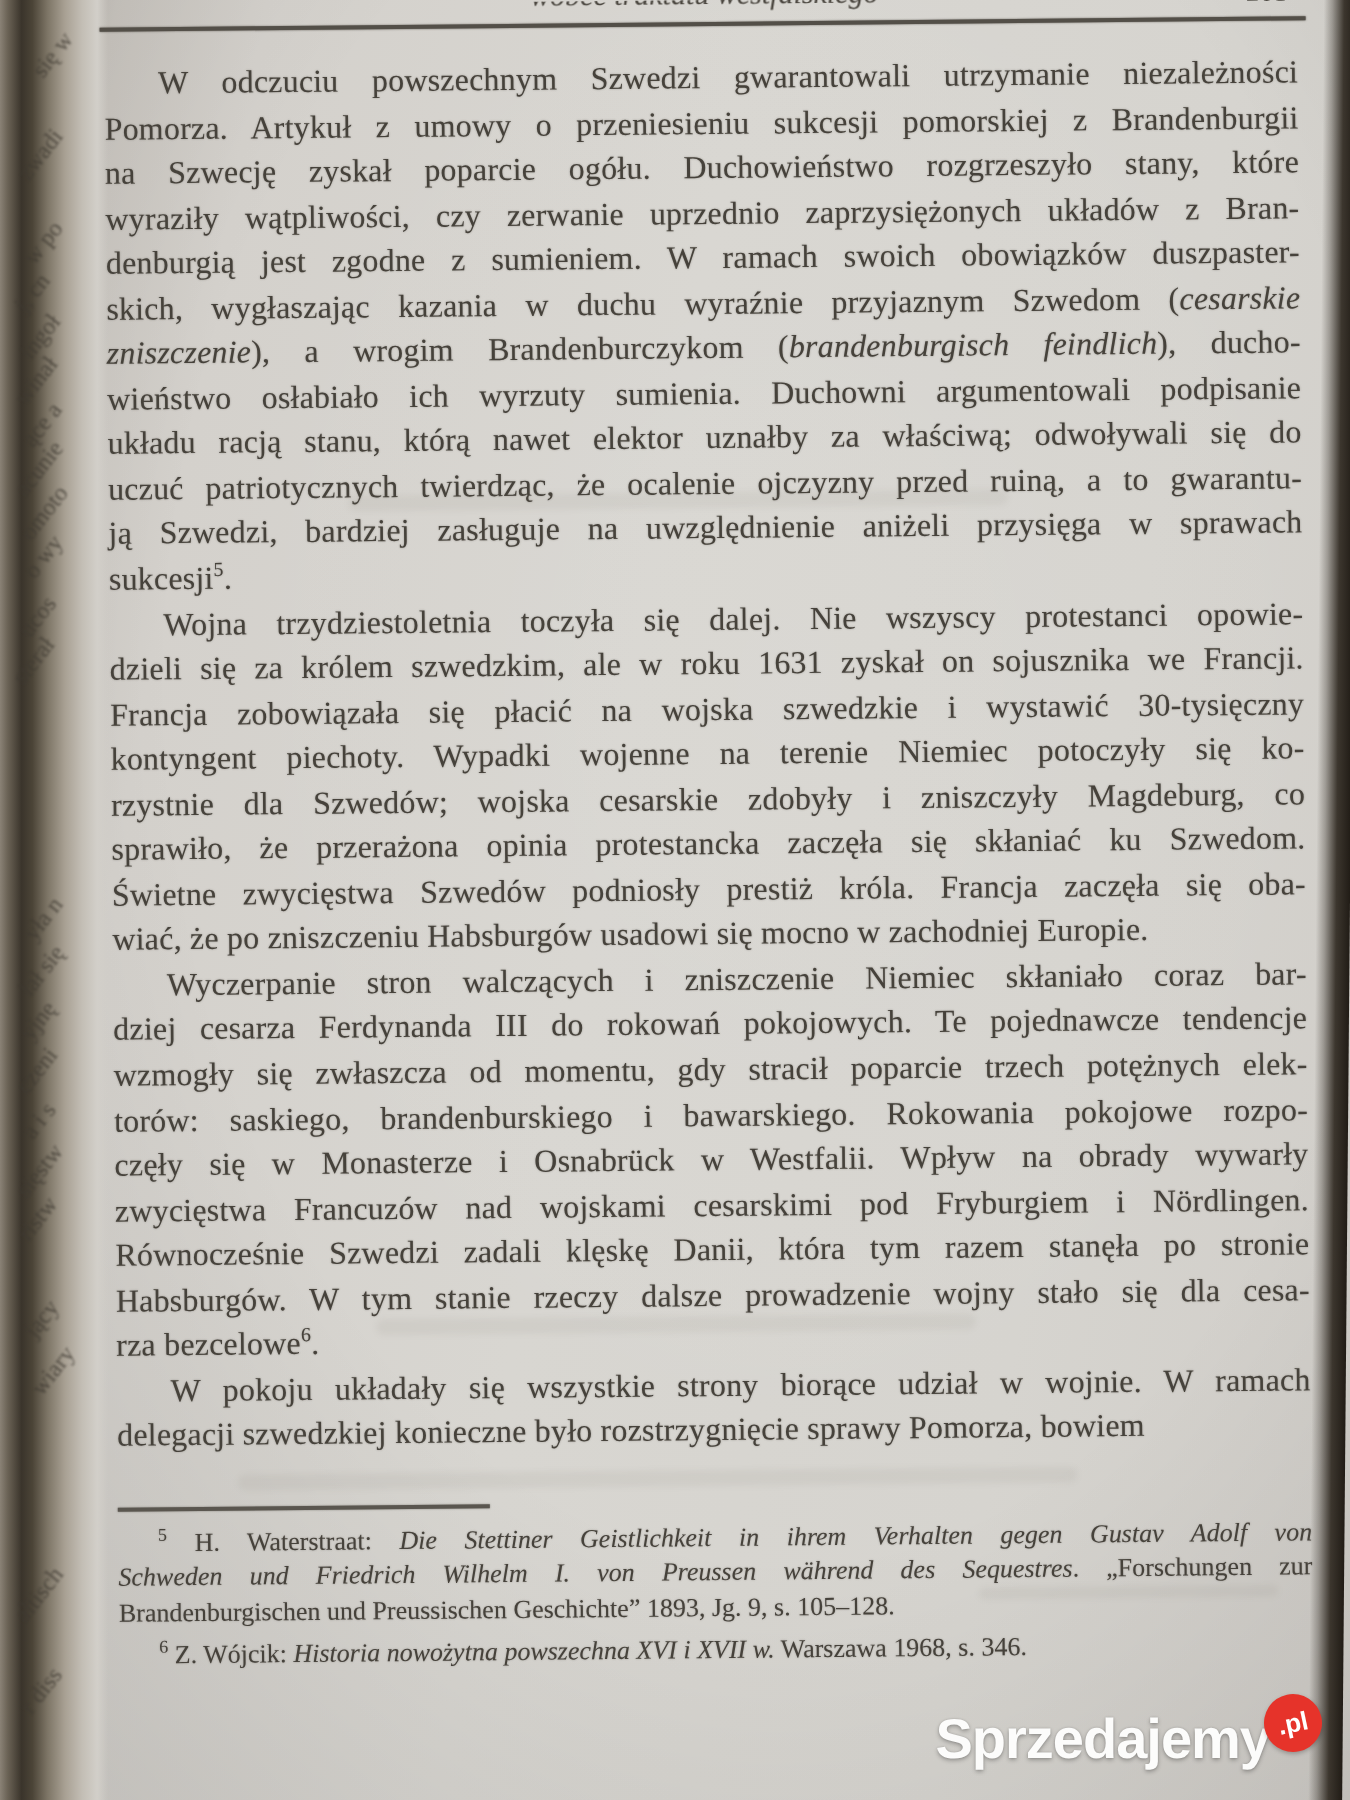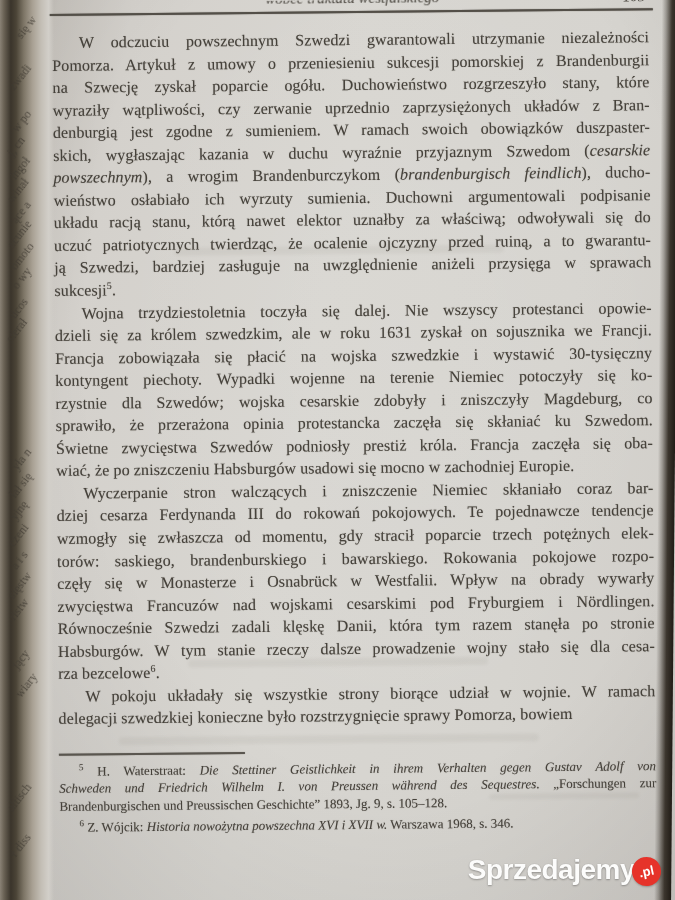--- a/index.html
+++ b/index.html
@@ -89,21 +89,21 @@
   
   .smudge{
     position:absolute;height:8px;border-radius:4px;
     background:#6a6458;opacity:.07;filter:blur(1.5px);
     pointer-events:none;
   }
   
   .watermark{
     position:absolute;right:14px;bottom:14px;
     font-family:"Liberation Sans", sans-serif;
-    display:flex;align-items:flex-end;margin-left:46px;
+    display:flex;align-items:flex-start;margin-left:46px;
   }
   .wm-name{
     font-weight:bold;font-size:28px;letter-spacing:-0.5px;
     color:#fcfcfb;
     text-shadow:0 1px 2px rgba(0,0,0,.28), 0 0 1px rgba(0,0,0,.15);
   }
   .wm-badge{
     width:29px;height:29px;border-radius:50%;
     background:#e6332a;
     margin-left:-3px;margin-top:-7px;
@@ -154,21 +154,21 @@
     <div class="head-rule"></div>
 
     <div class="bodytext" id="bodytext">
         <div>
           <div class="bline indent">W odczuciu powszechnym Szwedzi gwarantowali utrzymanie niezależności</div>
           <div class="bline">Pomorza. Artykuł z umowy o przeniesieniu sukcesji pomorskiej z Brandenburgii</div>
           <div class="bline">na Szwecję zyskał poparcie ogółu. Duchowieństwo rozgrzeszyło stany, które</div>
           <div class="bline">wyraziły wątpliwości, czy zerwanie uprzednio zaprzysiężonych układów z Bran-</div>
           <div class="bline">denburgią jest zgodne z sumieniem. W ramach swoich obowiązków duszpaster-</div>
           <div class="bline">skich, wygłaszając kazania w duchu wyraźnie przyjaznym Szwedom (<i>cesarskie</i></div>
-          <div class="bline"><i>powszechnym</i>), a wrogim Brandenburczykom (<i>brandenburgisch feindlich</i>), ducho-</div>
+          <div class="bline"><i>zniszczenie</i>), a wrogim Brandenburczykom (<i>brandenburgisch feindlich</i>), ducho-</div>
           <div class="bline">wieństwo osłabiało ich wyrzuty sumienia. Duchowni argumentowali podpisanie</div>
           <div class="bline">układu racją stanu, którą nawet elektor uznałby za właściwą; odwoływali się do</div>
           <div class="bline">uczuć patriotycznych twierdząc, że ocalenie ojczyzny przed ruiną, a to gwarantu-</div>
           <div class="bline">ją Szwedzi, bardziej zasługuje na uwzględnienie aniżeli przysięga w sprawach</div>
           <div class="bline plast">sukcesji<sup>5</sup>.</div>
         </div>
         <div>
           <div class="bline indent">Wojna trzydziestoletnia toczyła się dalej. Nie wszyscy protestanci opowie-</div>
           <div class="bline">dzieli się za królem szwedzkim, ale w roku 1631 zyskał on sojusznika we Francji.</div>
           <div class="bline">Francja zobowiązała się płacić na wojska szwedzkie i wystawić 30-tysięczny</div>

